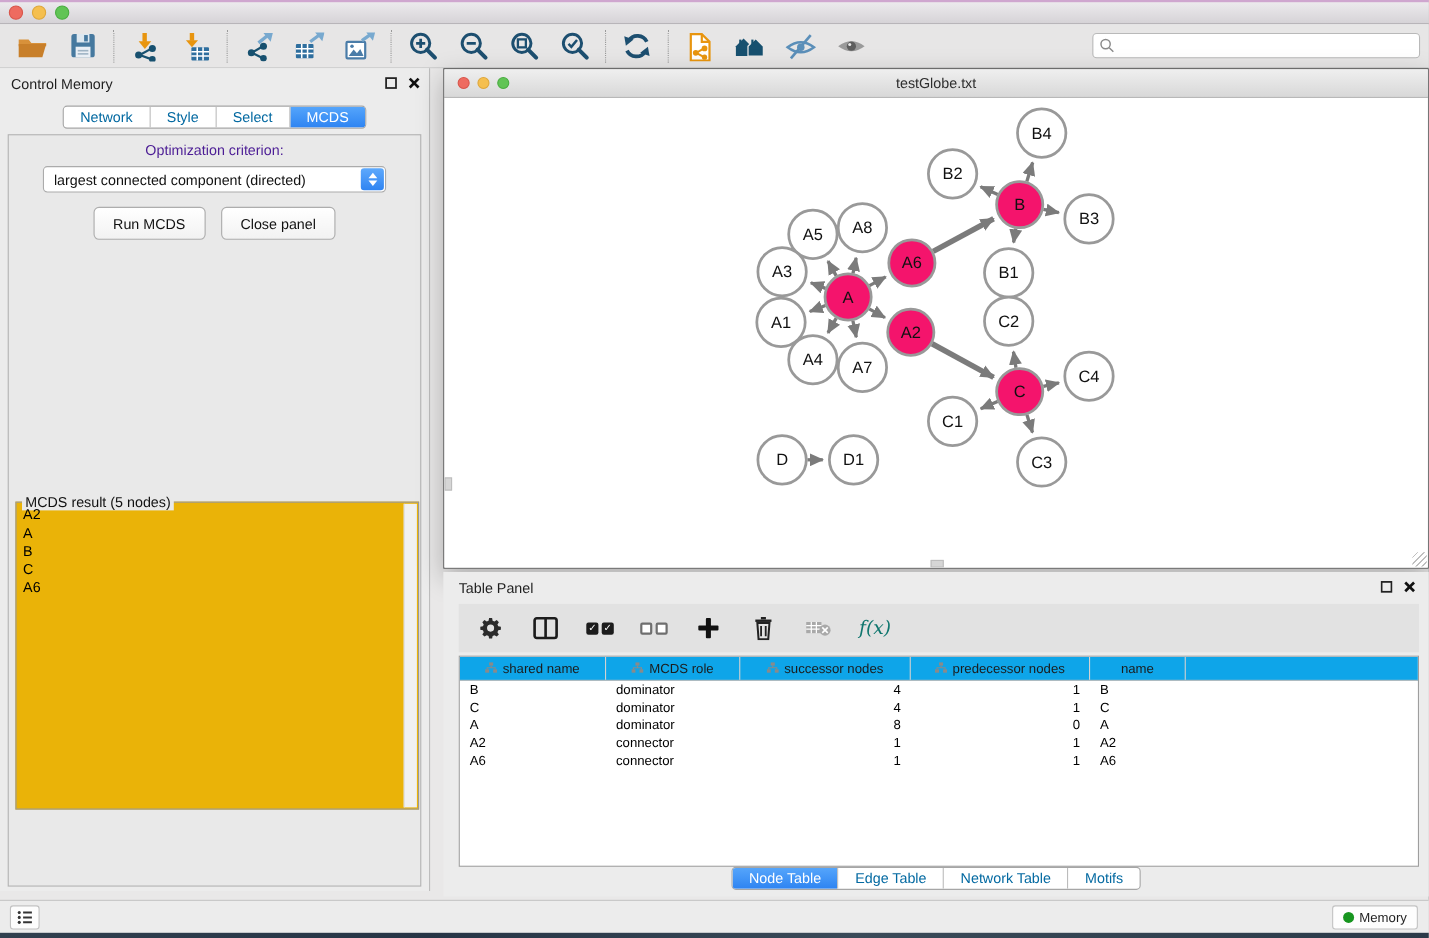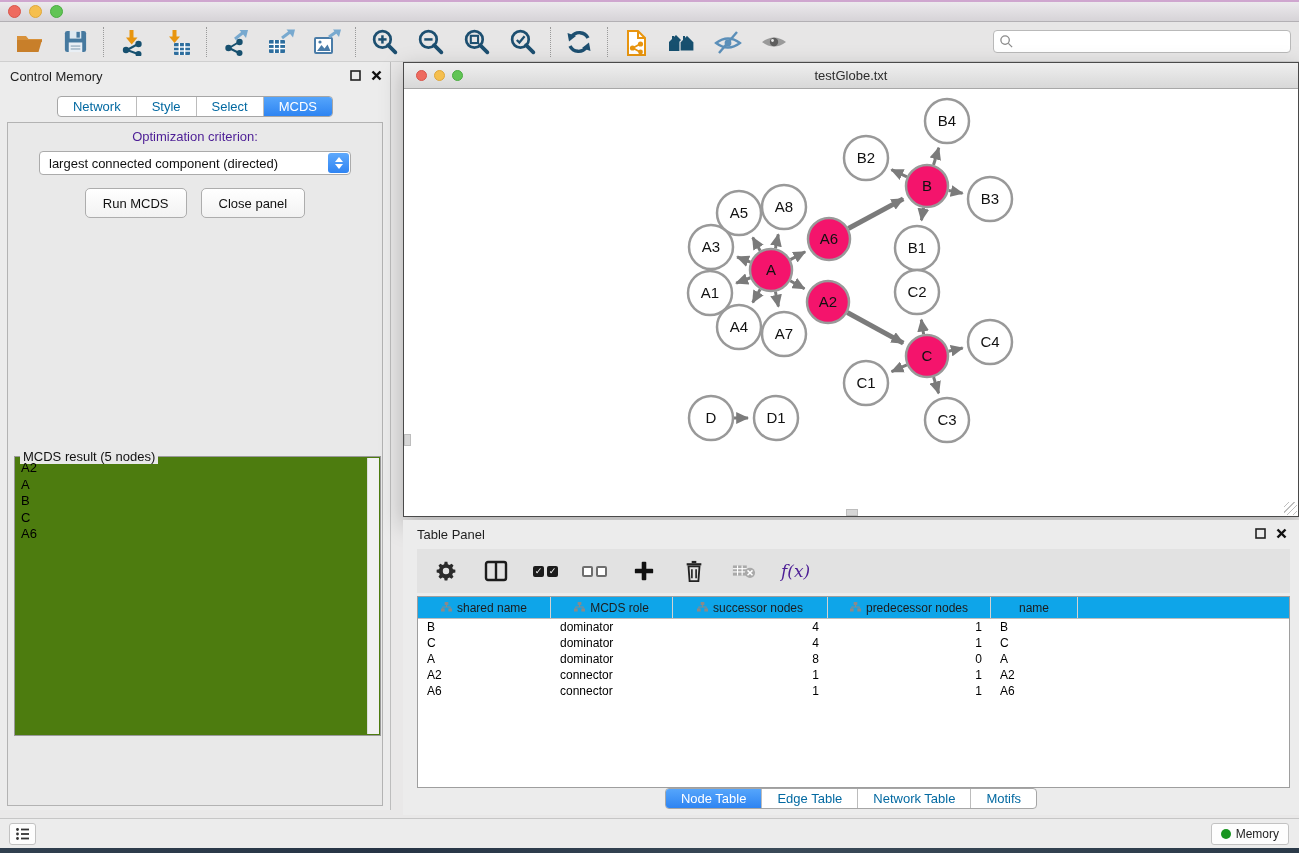--- a/index.html
+++ b/index.html
@@ -47,21 +47,21 @@
     border:1px solid #ababab; border-radius:4px; font-size:13px; color:#111;
     display:flex; align-items:center; padding-left:9px; }
   .sel-stepper { position:absolute; right:1px; top:1px; width:21px; height:20px; border-radius:3px;
     background:linear-gradient(#5ea9fc,#2f84f2); display:flex; flex-direction:column; align-items:center; justify-content:center; gap:2px; }
   .sel-stepper .up { width:0; height:0; border-left:4px solid transparent; border-right:4px solid transparent; border-bottom:5px solid #fff; }
   .sel-stepper .dn { width:0; height:0; border-left:4px solid transparent; border-right:4px solid transparent; border-top:5px solid #fff; }
   .btnrow { display:flex; justify-content:center; gap:14px; margin-top:13px; }
   .mbtn { height:30px; padding:0 17px; background:linear-gradient(#ffffff,#f2f2f2);
     border:1px solid #adadad; border-radius:5px; font-size:13px; color:#111; line-height:21px;text-align:right; }
   .groupbox { position:absolute; left:6px; top:333px; width:367px; height:280px;
-    border:1px solid #9a9a9a; background:#4d7c0f; }
+    border:1px solid #9a9a9a; background:#eab308; }
   .gb-legend { position:absolute; top:-8px; left:5px; background:#e9e9e9; padding:0 3px; font-size:13px; color:#111; }
   .gb-list { position:absolute; left:1px; top:3px; right:13px; bottom:1px; overflow:hidden; }
   .gb-list .li { font-size:13px; line-height:16.5px; padding-left:5px; color:#000; }
   .gb-track { position:absolute; right:1px; top:1px; bottom:1px; width:12px; background:#f1f1f1; border-left:1px solid #dcdcdc; }
 
   
   .net-window { position:absolute; left:403px; top:62px; width:896px; height:455px;
     border:1px solid #4a4a4a; background:#fff; box-shadow:0 8px 22px rgba(0,0,0,.25); }
   .net-titlebar { position:relative; height:26px; background:linear-gradient(#efefef,#d8d8d8);
     border-bottom:1px solid #a8a8a8; display:flex; align-items:center; }
@@ -76,21 +76,21 @@
 
   
   .table-panel { position:absolute; left:403px; top:520px; width:896px; height:295px; background:#ececec; }
   .tp-toolbar { position:absolute; left:14px; top:29px; width:873px; height:44px; background:#e2e2e2;
     display:flex; align-items:center; gap:24px; padding-left:16px; }
   .tp-icon { display:flex; align-items:center; justify-content:center; width:26px; height:26px; }
   .checkpair { display:flex; gap:3px; }
   .cbx { width:11px; height:11px; border-radius:2px; }
   .cbx.on { background:#1c1c1c; color:#fff; font-size:9px; line-height:11px; text-align:center; }
   .cbx.off { background:#fff; border:2px solid #6e6e6e; }
-  .fx { font-family:"DejaVu Serif", serif; font-style:italic; font-size:17px; color:#4c1d95; }
+  .fx { font-family:"DejaVu Serif", serif; font-style:italic; font-size:17px; color:#0f766e; }
   .datatable { position:absolute; left:14px; top:76px; width:873px; height:192px; background:#fff; border:1px solid #9e9e9e; overflow:hidden; }
   .thead { display:flex; height:22px; background:#0ea5e9; border-bottom:1px solid #bdbdbd;justify-content:space-between; }
   .th { display:flex; align-items:center; justify-content:center; gap:5px; font-size:12px; color:#1c1c1c; border-right:1px solid #d2d2d2; }
   .th:last-child { border-right:none; }
   .trow { display:flex; height:16px; line-height:16px; font-size:12px; color:#000; }
   .td { padding:0 9px; overflow:hidden; white-space:nowrap; }
   .tp-tabs { position:absolute; left:0; right:0; top:268px; display:flex; justify-content:center; }
 
   
   .statusbar { position:absolute; left:0; top:818px; width:1299px; height:30px; background:#ececec; border-top:1px solid #c6c6c6; }

